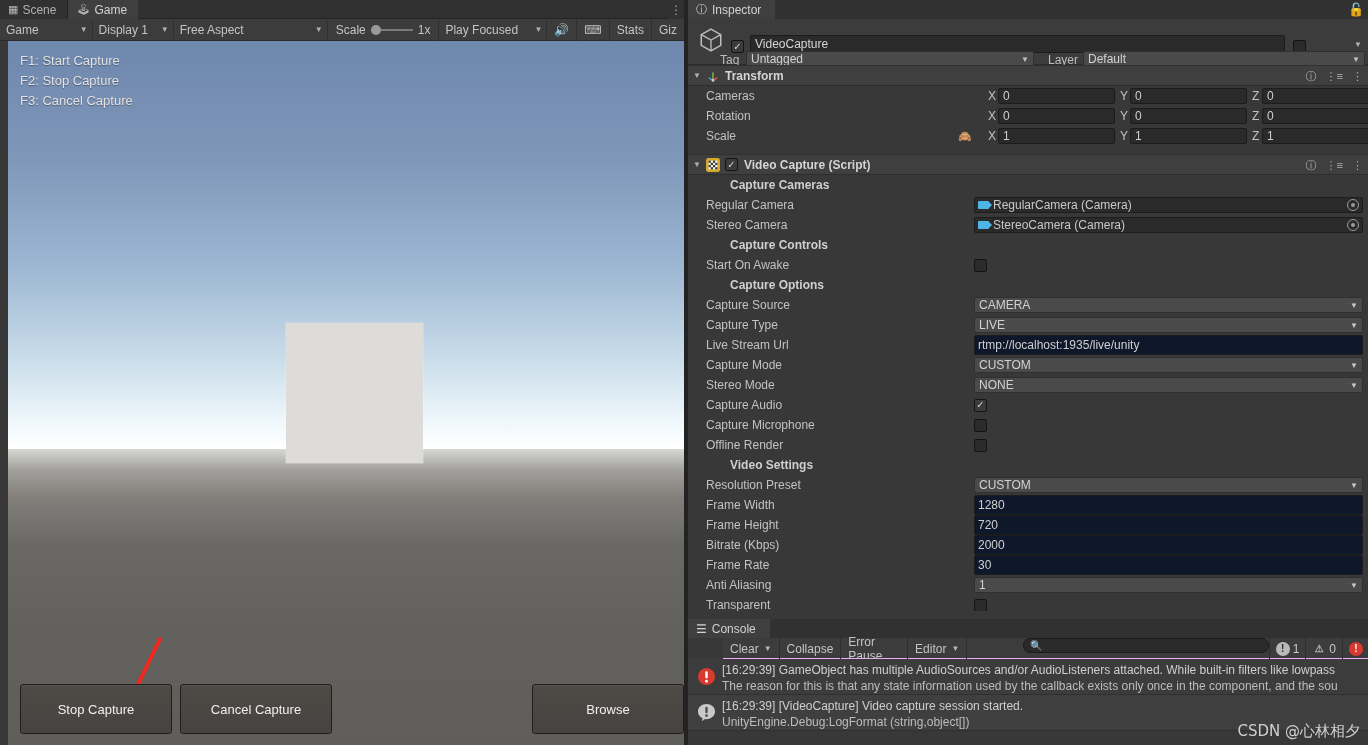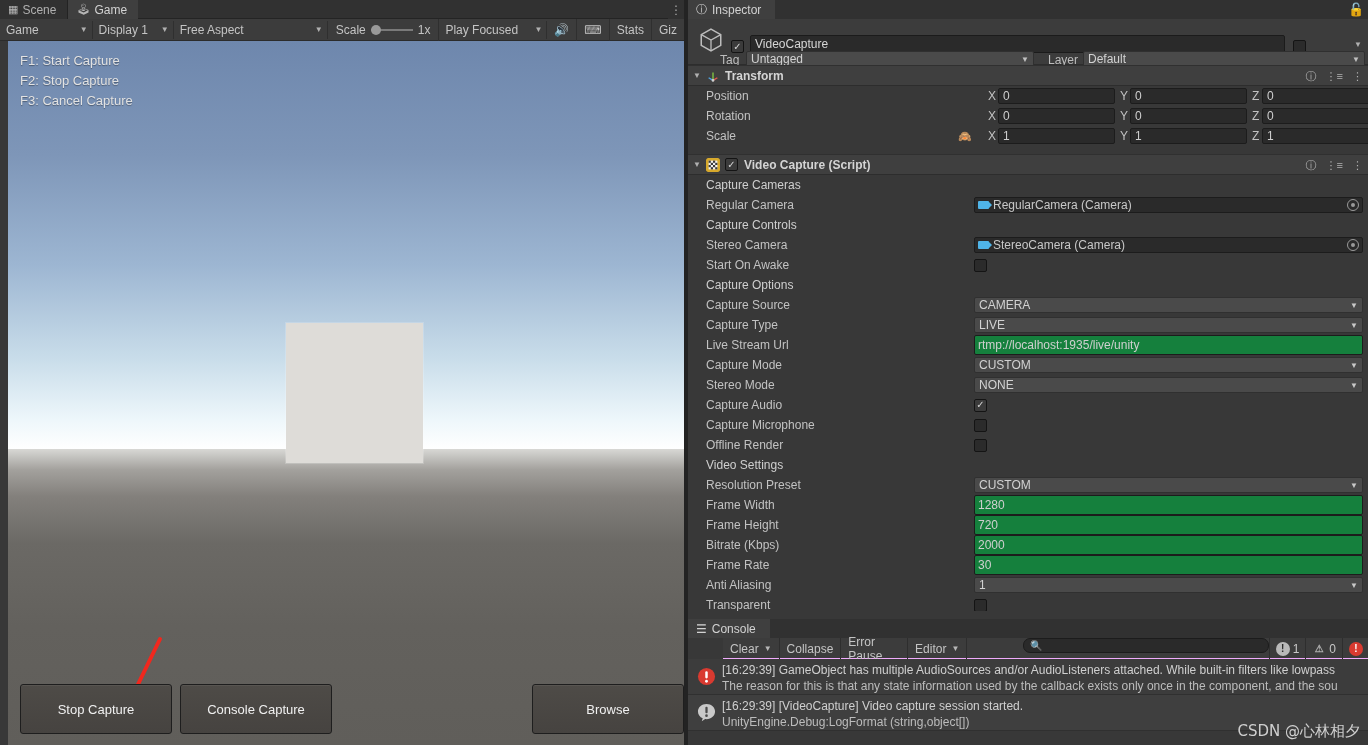--- a/index.html
+++ b/index.html
@@ -105,29 +105,29 @@
                border-bottom: 1px solid #2d2d2d; display: flex; align-items: center; position: relative; }
   .foldout { width: 18px; text-align: center; color: #b0b0b0; font-size: 8px; }
   .comp-ico { width: 14px; height: 14px; margin-right: 5px; border-radius: 2px; }
   .comp-title { font-size: 12px; color: #d4d4d4; font-weight: bold; }
   .comp-actions { position: absolute; right: 5px; top: 0; height: 21px; display: flex; align-items: center; gap: 9px;
                   color: #b2b2b2; font-size: 11px; }
 
   .rows { background: #383838; }
   .row { height: 20px; display: flex; align-items: center; position: relative; }
   .rlabel { position: absolute; left: 18px; font-size: 12px; color: #c2c2c2; }
-  .rlabel.bold { font-weight: normal; color: #cfcfcf; }
+  .rlabel.bold { font-weight: bold; color: #cfcfcf; margin-left: 24px; }
   .axis { position: absolute; font-size: 12px; color: #c2c2c2; }
   .numfield { position: absolute; height: 16px; background: #2a2a2a; border: 1px solid #1c1c1c;
               border-radius: 2px; color: #cfcfcf; font-size: 12px; padding: 0 4px;
               display: flex; align-items: center; }
   .eye { position: absolute; left: 270px; color: #a8a8a8; font-size: 11px; }
 
   .valfield { position: absolute; left: 286px; width: 389px; height: 20px;
-              background: #15803d; border: 1px solid #1c1c1c; border-radius: 2px;
+              background: #0f172a; border: 1px solid #1c1c1c; border-radius: 2px;
               color: #cfcfcf; font-size: 12px; padding: 0 3px; display: flex; align-items: center; gap: 3px; }
   .objfield { position: absolute; left: 286px; width: 389px; height: 16px;
               background: #2a2a2a; border: 1px solid #1c1c1c; border-radius: 2px;
               color: #c8c8c8; font-size: 12px; padding: 0 3px; display: flex; align-items: center; gap: 4px; }
   .cam-ico { width: 11px; height: 8px; background: #4fb4e8; position: relative; flex: 0 0 auto; border-radius: 1px; }
   .cam-ico:after { content: ""; position: absolute; right: -3px; top: 1px; width: 0; height: 0;
                    border-top: 3px solid transparent; border-bottom: 3px solid transparent; border-left: 3px solid #4fb4e8; }
   .obj-dot { position: absolute; right: 3px; top: 1px; width: 12px; height: 12px; border-radius: 50%;
              border: 1px solid #9a9a9a; display: flex; align-items: center; justify-content: center; }
   .obj-dot i { width: 4px; height: 4px; border-radius: 50%; background: #9a9a9a; display: block; }
@@ -238,21 +238,21 @@
       </div>
 
       <svg class="arrow-svg" width="60" height="90" viewBox="0 0 60 90">
         <line x1="48" y1="6" x2="16" y2="72" stroke="#f0281e" stroke-width="4" stroke-linecap="round"></line>
         <polygon points="8,88 22,68 20,78 30,72" fill="#f0281e"></polygon>
         <polygon points="9,87 24,66 12,80" fill="#f0281e"></polygon>
       </svg>
 
       <div class="btnrow">
         <div class="gbtn" id="btn-stop">Stop Capture</div>
-        <div class="gbtn" id="btn-cancel">Console Capture</div>
+        <div class="gbtn" id="btn-cancel">Cancel Capture</div>
         <div class="gbtn" id="btn-browse">Browse</div>
       </div>
     </div>
   </div>
 
   <div class="vsplit"></div>
 
   <div class="right">
 
     <div class="insp-tabbar">
@@ -304,21 +304,21 @@
         <span class="comp-actions">
           <span>ⓘ</span>
           <span>⋮≡</span>
           <span>⋮</span>
         </span>
       </div>
 
       <div class="rows">
 
         <div class="row">
-          <span class="rlabel">Position</span>
+          <span class="rlabel">Cameras</span>
           <span class="axis" style="left:988px"></span>
           <span class="axis" style="left:300px">X</span>
           <div class="numfield" style="left:310px;width:117px">
             <span>0</span>
           </div>
           <span class="axis" style="left:432px">Y</span>
           <div class="numfield" style="left:442px;width:117px">
             <span>0</span>
           </div>
           <span class="axis" style="left:564px">Z</span>
@@ -393,31 +393,31 @@
             <span class="rlabel">Regular Camera</span>
             <div class="objfield">
               <span class="cam-ico"></span>
               <span>RegularCamera (Camera)</span>
               <span class="obj-dot">
                 <i></i>
               </span>
             </div>
           </div>
           <div class="row">
-            <span class="rlabel bold">Capture Controls</span>
-          </div>
-          <div class="row">
             <span class="rlabel">Stereo Camera</span>
             <div class="objfield">
               <span class="cam-ico"></span>
               <span>StereoCamera (Camera)</span>
               <span class="obj-dot">
                 <i></i>
               </span>
             </div>
+          </div>
+          <div class="row">
+            <span class="rlabel bold">Capture Controls</span>
           </div>
           <div class="row">
             <span class="rlabel">Start On Awake</span>
             <span class="cb rowcb"></span>
           </div>
           <div class="row">
             <span class="rlabel bold">Capture Options</span>
           </div>
           <div class="row">
             <span class="rlabel">Capture Source</span>

